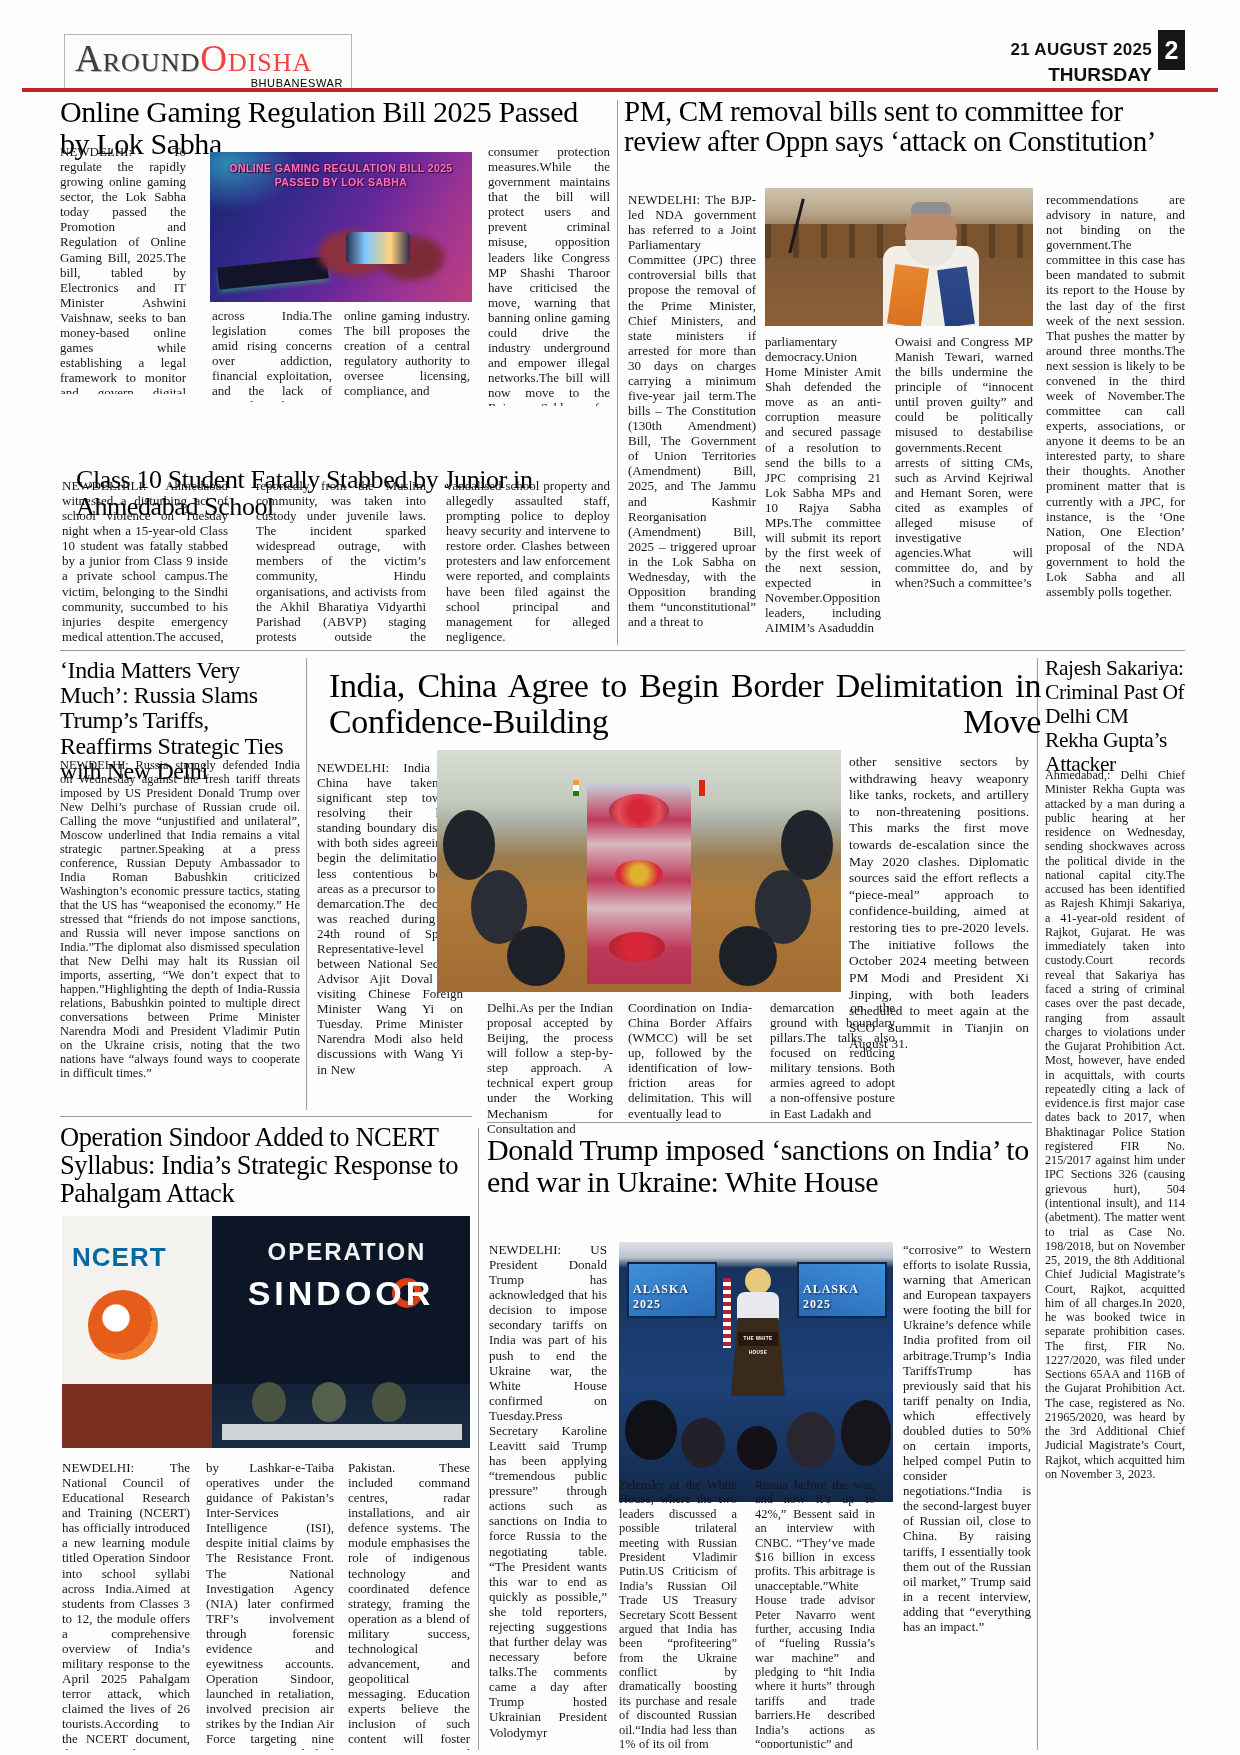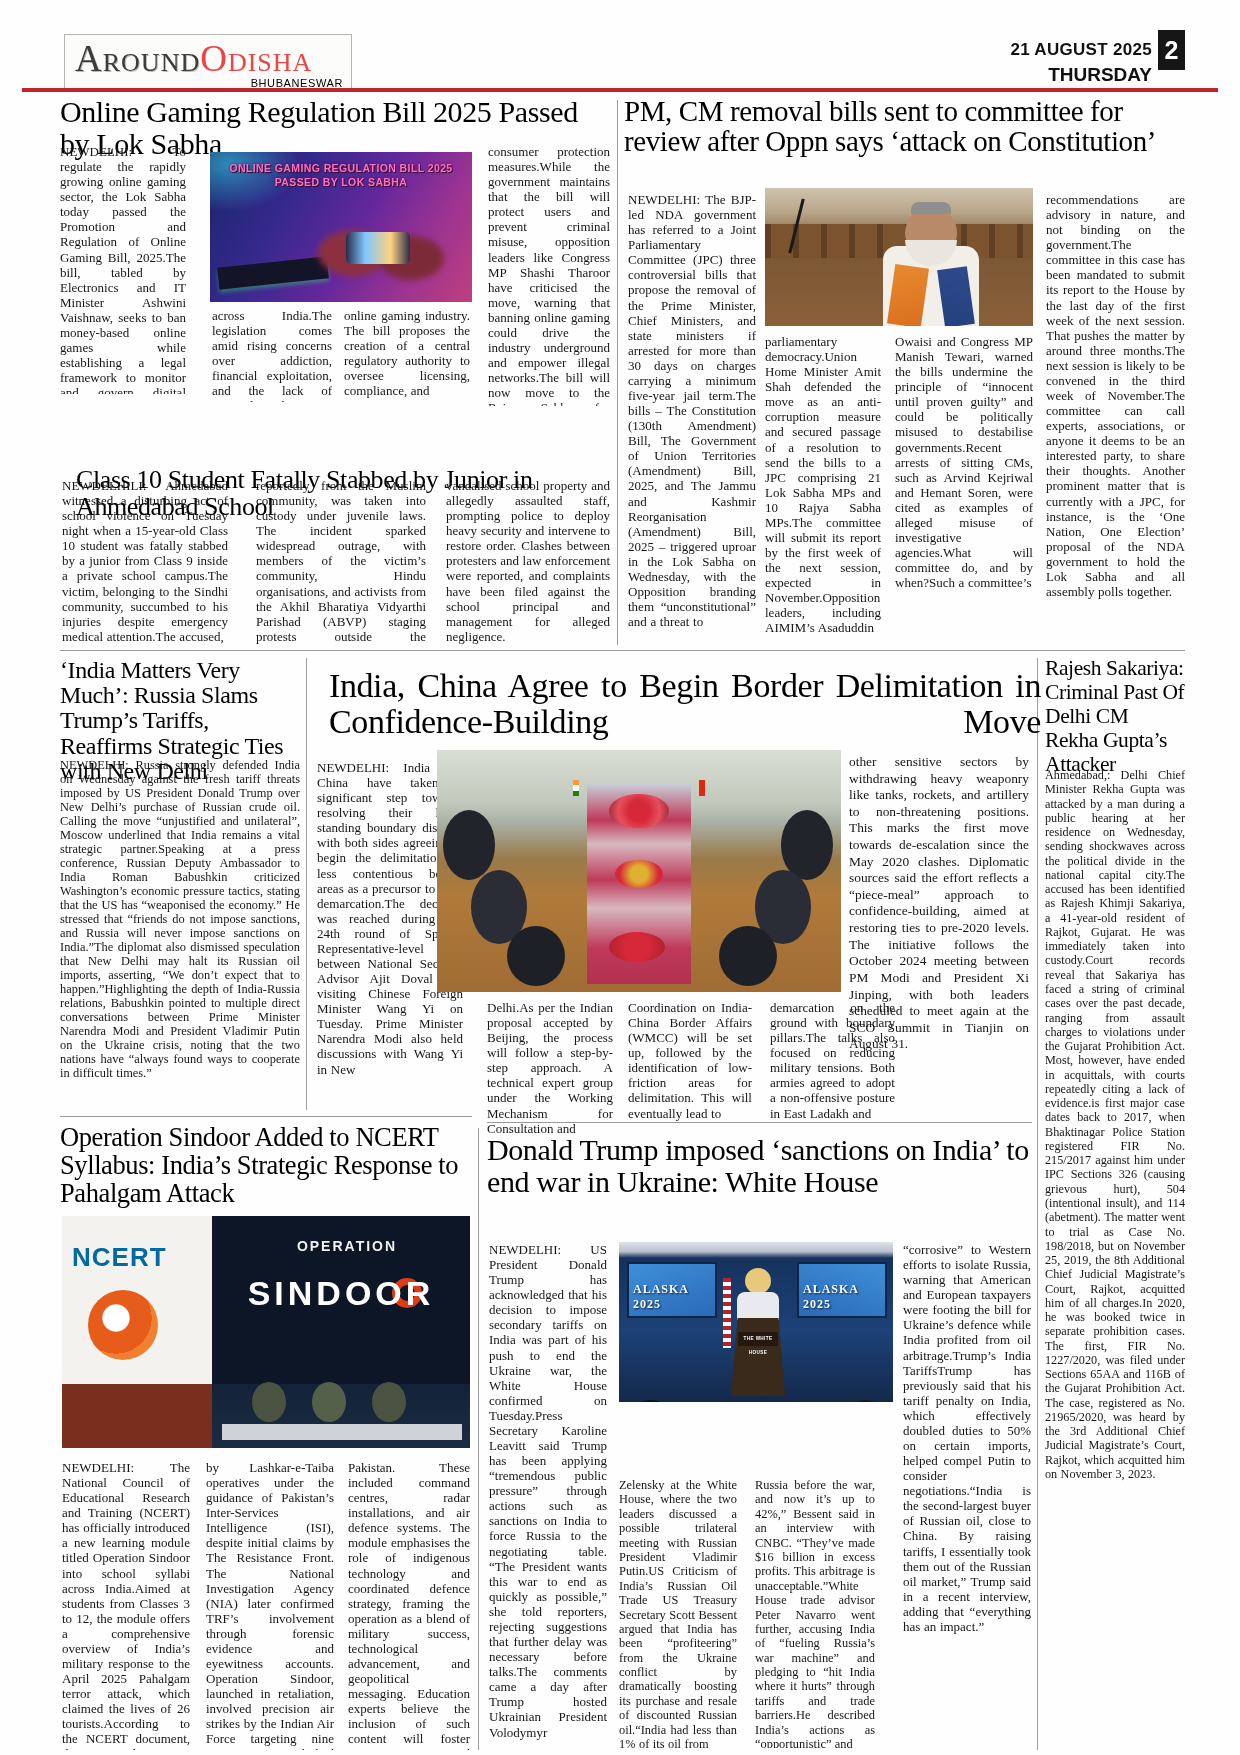--- a/index.html
+++ b/index.html
@@ -131,39 +131,39 @@
     <div class="col abs" style="left:0;top:112px;width:140px;height:980px;font-size:12.2px;line-height:1.17">Ahmedabad,: Delhi Chief Minister Rekha Gupta was attacked by a man during a public hearing at her residence on Wednesday, sending shockwaves across the political divide in the national capital city.The accused has been identified as Rajesh Khimji Sakariya, a 41-year-old resident of Rajkot, Gujarat. He was immediately taken into custody.Court records reveal that Sakariya has faced a string of criminal cases over the past decade, ranging from assault charges to violations under the Gujarat Prohibition Act. Most, however, have ended in acquittals, with courts repeatedly citing a lack of evidence.is first major case dates back to 2017, when Bhaktinagar Police Station registered FIR No. 215/2017 against him under IPC Sections 326 (causing grievous hurt), 504 (intentional insult), and 114 (abetment). The matter went to trial as Case No. 198/2018, but on November 25, 2019, the 8th Additional Chief Judicial Magistrate’s Court, Rajkot, acquitted him of all charges.In 2020, he was booked twice in separate prohibition cases. The first, FIR No. 1227/2020, was filed under Sections 65AA and 116B of the Gujarat Prohibition Act. The case, registered as No. 21965/2020, was heard by the 3rd Additional Chief Judicial Magistrate’s Court, Rajkot, which acquitted him on November 3, 2023.</div>
   </section>
 
   <section class="abs" style="left:60px;top:1124px;width:412px;height:626px">
     <h1 class="hl abs" style="left:0;top:0;width:412px;font-size:26.5px;margin:0">Operation Sindoor Added to NCERT Syllabus: India’s Strategic Response to Pahalgam Attack</h1>
     <div class="photo" style="left:2px;top:92px;width:408px;height:232px;background:#0d1626">
       <div class="abs" style="left:0;top:0;width:150px;height:168px;background:#f4f2ee">
         <div class="blob" style="left:26px;top:74px;width:70px;height:70px;background:radial-gradient(circle at 40% 40%,#fff 22%,#e65c1a 24% 60%,#f08030 60% 78%,#fff 80%)"></div>
         <div class="sans abs" style="left:10px;top:26px;font-size:26px;font-weight:bold;color:#0369a1;letter-spacing:1px">NCERT</div>
       </div>
-      <div class="sans abs" style="left:170px;top:22px;width:230px;text-align:center;color:#f2f2f2;font-size:14px;font-weight:bold;letter-spacing:2px">OPERATION</div>
+      <div class="sans abs" style="left:170px;top:22px;width:230px;text-align:center;color:#f2f2f2;font-size:24px;font-weight:bold;letter-spacing:2px">OPERATION</div>
       <div class="blob" style="left:330px;top:62px;width:30px;height:30px;background:radial-gradient(circle,#0d1626 35%,#e03c14 38% 85%,#0d1626 88%)"></div>
       <div class="sans abs" style="left:150px;top:58px;width:258px;text-align:center;color:#fff;font-size:34px;font-weight:bold;letter-spacing:4px">SINDOOR</div>
       <div class="abs" style="left:0;bottom:0;width:100%;height:64px;background:linear-gradient(180deg,#132238,#1a2c44)"></div>
       <div class="blob" style="left:190px;bottom:26px;width:34px;height:40px;background:#4a5240"></div>
       <div class="blob" style="left:250px;bottom:26px;width:34px;height:40px;background:#55604a"></div>
       <div class="blob" style="left:310px;bottom:26px;width:34px;height:40px;background:#4a5240"></div>
       <div class="abs" style="left:160px;bottom:8px;width:240px;height:16px;background:#cfd3d8"></div>
       <div class="abs" style="left:0;bottom:0;width:150px;height:64px;background:#7a2e1e"></div>
     </div>
     <div class="col abs" style="left:2px;top:336px;width:128px;height:290px">NEWDELHI: The National Council of Educational Research and Training (NCERT) has officially introduced a new learning module titled Operation Sindoor into school syllabi across India.Aimed at students from Classes 3 to 12, the module offers a comprehensive overview of India’s military response to the April 2025 Pahalgam terror attack, which claimed the lives of 26 tourists.According to the NCERT document, the attack was orchestrated</div>
     <div class="col abs" style="left:146px;top:336px;width:128px;height:290px">by Lashkar-e-Taiba operatives under the guidance of Pakistan’s Inter-Services Intelligence (ISI), despite initial claims by The Resistance Front. The National Investigation Agency (NIA) later confirmed TRF’s involvement through forensic evidence and eyewitness accounts. Operation Sindoor, launched in retaliation, involved precision air strikes by the Indian Air Force targeting nine strategic terror-linked sites within</div>
     <div class="col abs" style="left:288px;top:336px;width:122px;height:290px">Pakistan. These included command centres, radar installations, and air defence systems. The module emphasises the role of indigenous technology and coordinated defence strategy, framing the operation as a blend of military success, technological advancement, and geopolitical messaging. Education experts believe the inclusion of such content will foster civic awareness and national security literacy among students.</div>
   </section>
 
   <section class="abs" style="left:487px;top:1130px;width:545px;height:622px">
     <h1 class="hl abs" style="left:0;top:4px;width:545px;font-size:30px;margin:0">Donald Trump imposed ‘sanctions on India’ to end war in Ukraine: White House</h1>
     <div class="col abs" style="left:2px;top:112px;width:118px;height:506px">NEWDELHI: US President Donald Trump has acknowledged that his decision to impose secondary tariffs on India was part of his push to end the Ukraine war, the White House confirmed on Tuesday.Press Secretary Karoline Leavitt said Trump has been applying “tremendous public pressure” through actions such as sanctions on India to force Russia to the negotiating table. “The President wants this war to end as quickly as possible,” she told reporters, rejecting suggestions that further delay was necessary before talks.The comments came a day after Trump hosted Ukrainian President Volodymyr</div>
-    <div class="photo" style="left:132px;top:112px;width:274px;height:160px;background:linear-gradient(180deg,#dfe3e8 0%,#b8c2cc 6%,#16325c 10%,#1d4178 55%,#13294a 100%)">
+    <div class="photo" style="left:132px;top:112px;width:274px;height:260px;background:linear-gradient(180deg,#dfe3e8 0%,#b8c2cc 6%,#16325c 10%,#1d4178 55%,#13294a 100%)">
       <div class="abs" style="left:8px;top:20px;width:86px;height:52px;background:linear-gradient(160deg,#3f8fd8,#2a6ab8);border:2px solid #0e2546">
         <div class="screen-label" style="left:4px;top:18px">ALASKA 2025</div>
       </div>
       <div class="abs" style="left:178px;top:20px;width:86px;height:52px;background:linear-gradient(200deg,#3f8fd8,#2a6ab8);border:2px solid #0e2546">
         <div class="screen-label" style="left:4px;top:18px">ALASKA 2025</div>
       </div>
       <div class="abs" style="left:104px;top:36px;width:8px;height:70px;background:repeating-linear-gradient(180deg,#b22234 0 4px,#fff 4px 8px)"></div>
       <div class="blob" style="left:126px;top:26px;width:26px;height:26px;background:#e8c87a"></div>
       <div class="abs" style="left:118px;top:50px;width:42px;height:28px;border-radius:8px 8px 0 0;background:#e8eaee"></div>
       <div class="abs" style="left:112px;top:76px;width:54px;height:78px;background:linear-gradient(180deg,#4a3categories520,#3a2a1c);background:#3a2a1c;clip-path:polygon(12% 0,88% 0,100% 100%,0 100%)">

